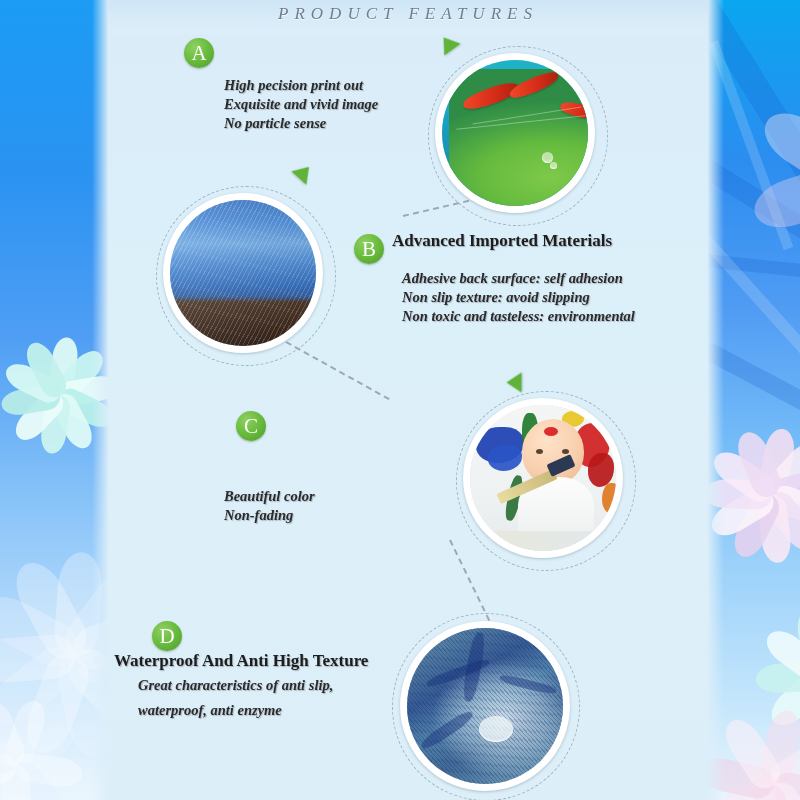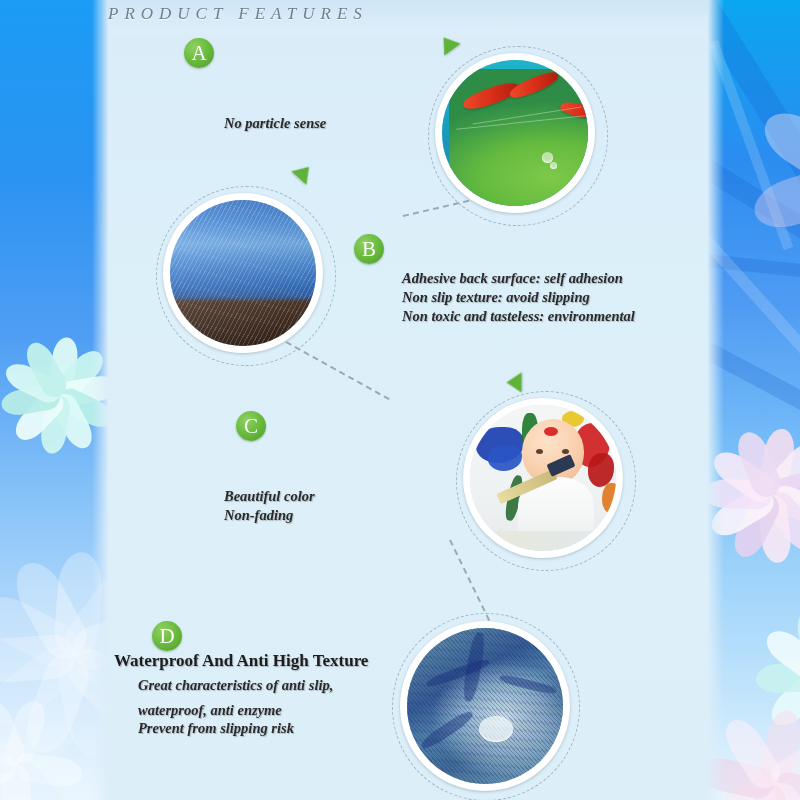--- a/index.html
+++ b/index.html
@@ -106,21 +106,21 @@
     top: 0;
     width: 600px;
     height: 34px;
     background: linear-gradient(to bottom, #cfe6f6 0%, #d8ebf8 60%, #dceef9 100%);
   }
   #page-title {
     position: absolute;
     left: 0;
     top: 4px;
     width: 600px;
-    text-align: left;
+    text-align: center;
     font-family: "Liberation Serif", serif;
     font-style: italic;
     font-size: 17px;
     letter-spacing: 6px;
     color: #6d7f8c;
     text-shadow: 0 1px 0 rgba(255,255,255,0.8);
   }
 
   
   .photo-circle {
@@ -387,20 +387,22 @@
     <div class="connector" style="left:295px; top:215px; width:150px; transform:rotate(-13deg);"></div>
     <div class="connector" style="left:178px; top:341px; width:118px; transform:rotate(29deg);"></div>
     <div class="connector" style="left:342px; top:539px; width:100px; transform:rotate(64deg);"></div>
 
     <div class="arrow" style="left:330px; top:36px; transform:rotate(-36deg);"></div>
     <div class="arrow" style="left:186px; top:165px; transform:rotate(42deg);"></div>
     <div class="arrow" style="left:396px; top:375px; transform:rotate(-90deg);"></div>
     <div class="arrow" style="left:300px; top:684px; transform:rotate(-8deg);"></div>
 
     <div class="badge" style="left:76px; top:38px;">A</div>
+    <div class="feature-body" style="left:116px; top:76px;">High pecision print out</div>
+    <div class="feature-body" style="left:116px; top:95px;">Exquisite and vivid image</div>
     <div class="feature-body" style="left:116px; top:114px;text-align:right;">No particle sense</div>
 
     <div class="dashed-ring" style="left:320px; top:46px; width:178px; height:178px;"></div>
     <div class="photo-circle" style="left:327px; top:53px; width:160px; height:160px;">
       <div class="photo-inner">
         <div id="photo-a-art">
           <div class="koi" style="left:20px; top:28px; width:58px; height:16px; transform:rotate(-18deg);"></div>
           <div class="koi" style="left:66px; top:18px; width:52px; height:14px; transform:rotate(-22deg);"></div>
           <div class="koi" style="left:118px; top:44px; width:40px; height:13px; transform:rotate(14deg);"></div>
           <div class="leafline" style="left:14px; top:62px; width:130px; transform:rotate(-6deg);"></div>
@@ -412,20 +414,21 @@
     </div>
 
     <div class="dashed-ring" style="left:48px; top:186px; width:178px; height:178px;"></div>
     <div class="photo-circle" style="left:55px; top:193px; width:160px; height:160px;">
       <div class="photo-inner">
         <div id="photo-b-art"></div>
       </div>
     </div>
 
     <div class="badge" style="left:246px; top:234px;">B</div>
+    <div class="feature-title" style="left:284px; top:231px;">Advanced Imported Materials</div>
     <div class="feature-body" style="left:294px; top:269px;">Adhesive back surface: self adhesion</div>
     <div class="feature-body" style="left:294px; top:288px;">Non slip texture: avoid slipping</div>
     <div class="feature-body" style="left:294px; top:307px;">Non toxic and tasteless: environmental</div>
 
     <div class="badge" style="left:128px; top:411px;">C</div>
     <div class="feature-body" style="left:116px; top:487px;">Beautiful color</div>
     <div class="feature-body" style="left:116px; top:506px;">Non-fading</div>
 
     <div class="dashed-ring" style="left:348px; top:391px; width:178px; height:178px;"></div>
     <div class="photo-circle" style="left:355px; top:398px; width:160px; height:160px;">
@@ -449,21 +452,20 @@
           <div class="brush" style="left:78px; top:54px; width:26px; height:13px; background:#2b3a52; transform:rotate(-24deg);"></div>
           <div class="splat" style="left:10px; top:126px; width:148px; height:30px; background:linear-gradient(to right,#e8e8d8,#dfe8ef); border-radius:10%;"></div>
         </div>
       </div>
     </div>
 
     <div class="badge" style="left:44px; top:621px;">D</div>
     <div class="feature-title" style="left:6px; top:651px;">Waterproof And Anti High Texture</div>
     <div class="feature-body" style="left:30px; top:676px;">Great characteristics of anti slip,</div>
     <div class="feature-body" style="left:30px; top:701px;">waterproof, anti enzyme</div>
-    <div class="feature-body" style="left:30px; top:719px;">Prevent from slipping risk</div>
 
     <div class="dashed-ring" style="left:284px; top:613px; width:186px; height:186px;"></div>
     <div class="photo-circle" style="left:292px; top:621px; width:170px; height:170px;">
       <div class="photo-inner">
         <div id="photo-d-art">
           <div class="wstreak" style="left:60px; top:4px;  width:14px; height:70px; transform:rotate(10deg);"></div>
           <div class="wstreak" style="left:18px; top:40px; width:66px; height:10px; transform:rotate(-20deg);"></div>
           <div class="wstreak" style="left:92px; top:52px; width:58px; height:9px; transform:rotate(14deg);"></div>
           <div class="wstreak" style="left:10px; top:96px; width:60px; height:12px; transform:rotate(-34deg);"></div>
           <div class="droplet" style="left:72px; top:88px; width:34px; height:26px; background:rgba(240,248,250,0.75);"></div>

